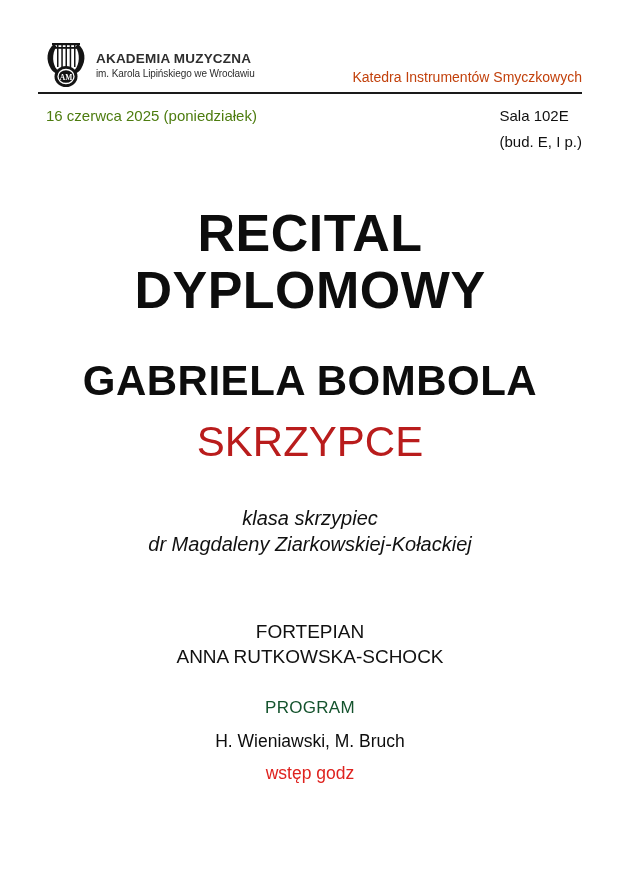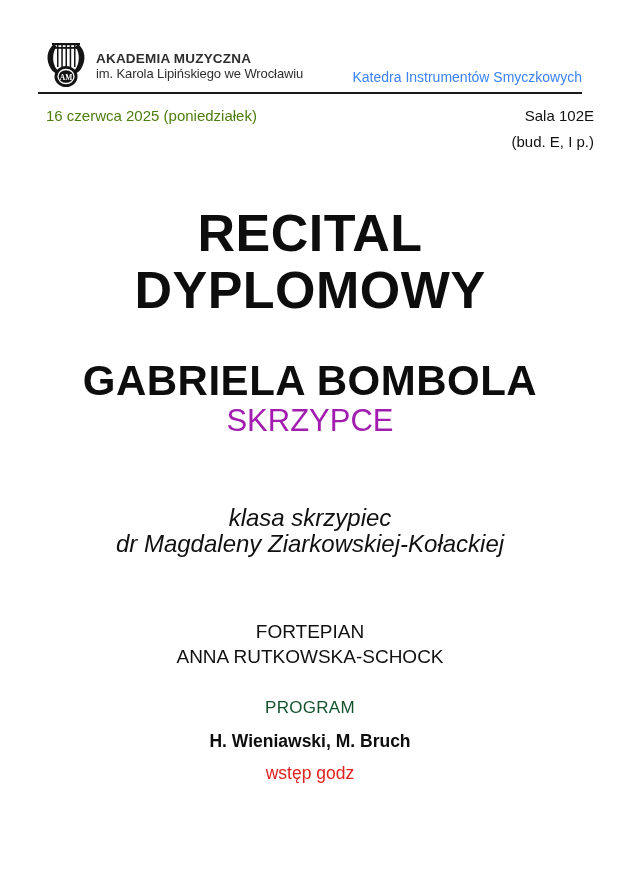--- a/index.html
+++ b/index.html
@@ -25,32 +25,32 @@
   .brand-logo { width: 42px; height: 46px; flex: 0 0 auto; }
   .brand-text { display: flex; flex-direction: column; justify-content: flex-end; }
   .brand-name {
     font-size: 13.5px;
     font-weight: 600;
     letter-spacing: 0.2px;
     color: #2e2e2e;
     line-height: 17px;
   }
   .brand-subtitle {
-    font-size: 13px;
+    font-size: 10px;
     color: #2e2e2e;
     letter-spacing: -0.1px;
     line-height: 14px;
   }
 
   .department {
     position: absolute;
     right: 38px;
     top: 69px;
     font-size: 14px;
-    color: #3b82f6;
+    color: #c2410c;
   }
 
   .rule {
     position: absolute;
     left: 38px;
     right: 38px;
     top: 92px;
     height: 2px;
     background: #1a1a1a;
   }
@@ -59,25 +59,24 @@
   .meta-left {
     position: absolute;
     left: 46px;
     top: 103px;
     font-size: 15px;
     line-height: 26px;
     color: #4d7c0f;
   }
   .meta-right {
     position: absolute;
-    right: 26px;
+    right: 38px;
     top: 103px;
     font-size: 15px;
     line-height: 26px;
-    text-align: right;
     color: #111111;
   }
 
   .centered { position: absolute; left: 0; right: 0; text-align: center; }
 
   .recital-title {
     top: 205px;
     font-size: 52px;
     font-weight: bold;
     line-height: 57px;
@@ -85,48 +84,48 @@
     color: #0d0d0d;
   }
   .performer-name {
     top: 357px;
     font-size: 42px;
     font-weight: bold;
     letter-spacing: 0.5px;
     color: #0d0d0d;
   }
   .instrument {
-    top: 403px;
-    font-size: 31px;
+    top: 418px;
+    font-size: 42px;
     font-weight: normal;
-    color: #a21caf;
+    color: #b91c1c;
   }
   .class-info {
     top: 505px;
-    font-size: 24px;
+    font-size: 20px;
     font-style: italic;
     line-height: 26px;
     color: #111111;
   }
   .accompanist {
     top: 619px;
     font-size: 19px;
     line-height: 25px;
     color: #111111;
   }
   .program-heading {
     top: 698px;
     font-size: 17px;
     letter-spacing: 0.3px;
     color: #14532d;
   }
   .composers {
     top: 731px;
     font-size: 17.5px;
-    font-weight: bold;
+    font-weight: normal;
     color: #0d0d0d;
   }
   .admission {
     top: 763px;
     font-size: 17.5px;
     color: #df221e;
   }
 </style>
 </head>
 <body>

